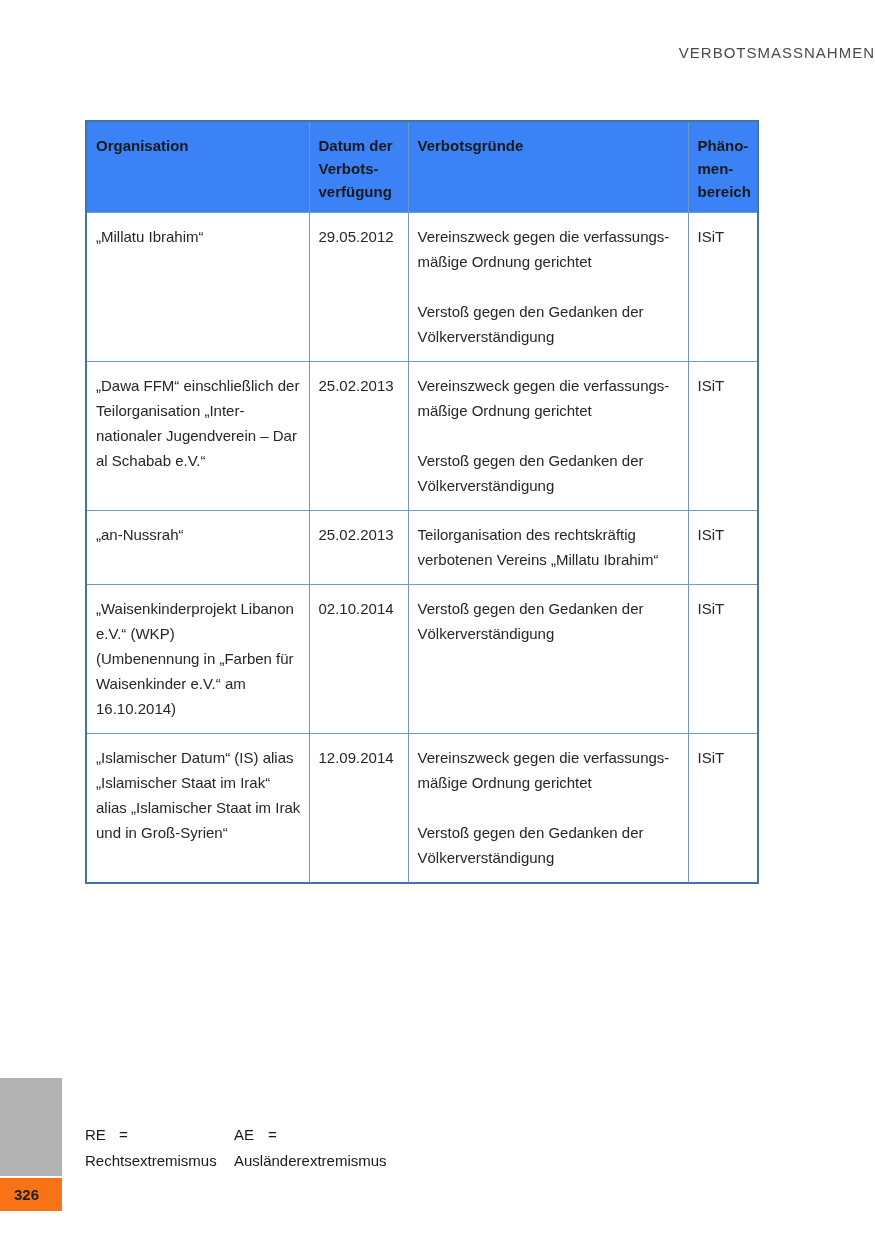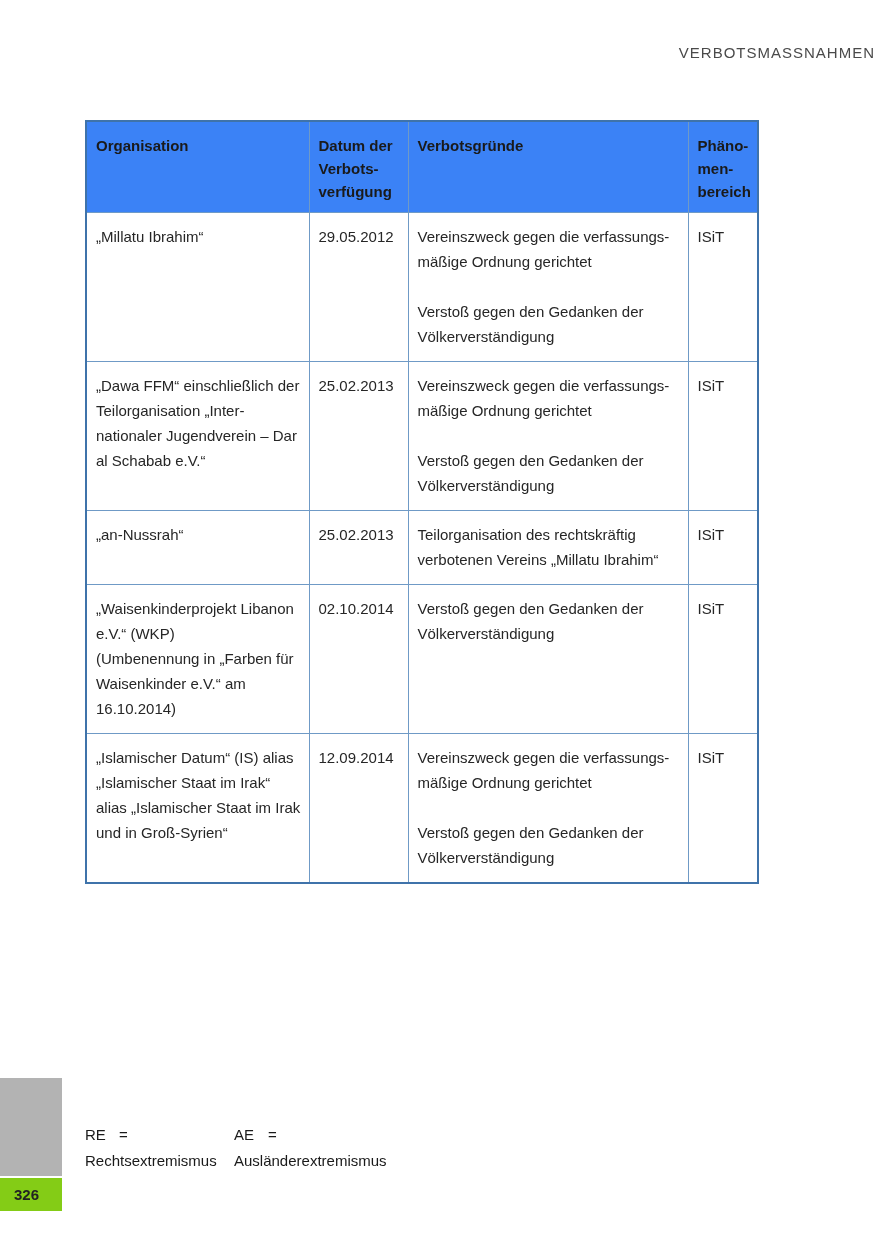--- a/index.html
+++ b/index.html
@@ -45,21 +45,21 @@
   .legend-col { display:flex; flex-direction:row; }
   .legend-col.left { width:315px; }
   .abbr { display:inline-block; width:34px; }
   .eq { display:inline-block; width:17px; }
   .side-tab {
     position:absolute; left:0; top:1078px;
     width:62px; height:98px; background:#b3b3b3;
   }
   .page-num-block {
     position:absolute; left:0; top:1178px;
-    width:62px; height:33px; background:#84cc16;
+    width:62px; height:33px; background:#f97316;
     font-weight:bold; font-size:15px; line-height:33px; color:#222222;
   }
   .page-num-block span { padding-left:14px; }
 </style>
 </head>
 <body>
 
 <div class="page">
 
   <div class="heading">VERBOTSMASSNAHMEN</div>

